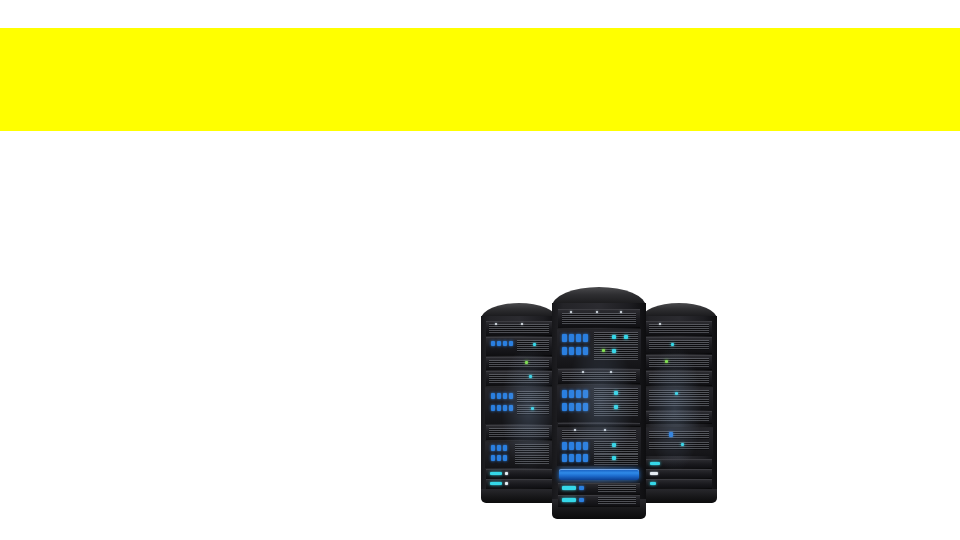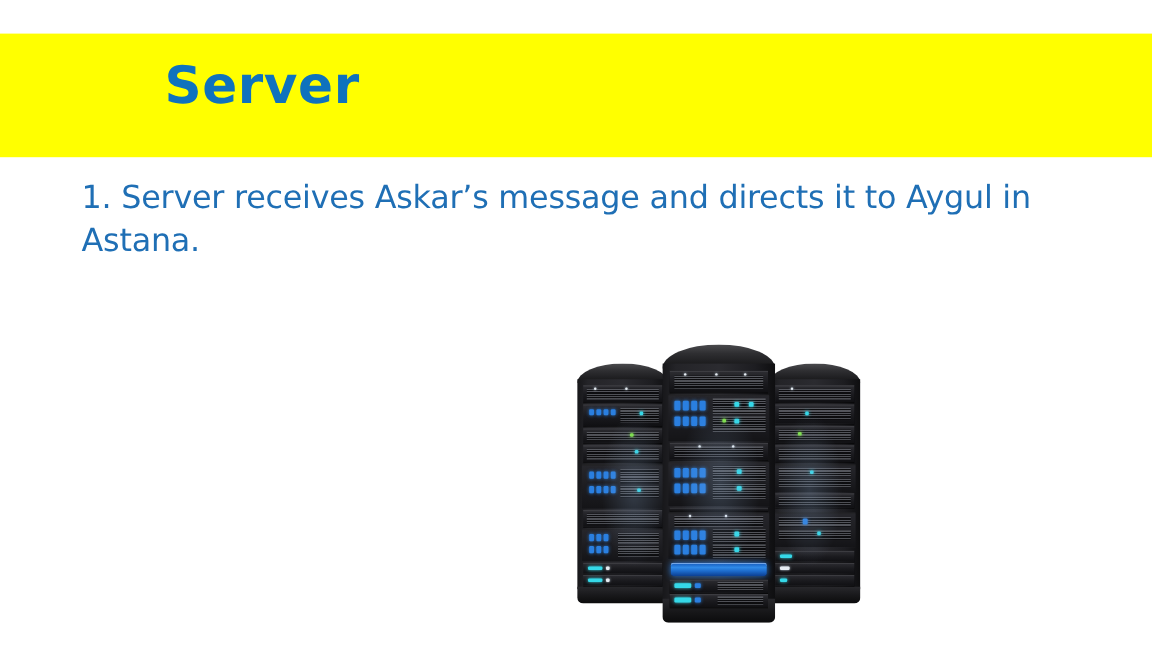--- a/index.html
+++ b/index.html
@@ -134,24 +134,22 @@
     pointer-events: none;
     background: radial-gradient(ellipse at center, rgba(150,185,225,0.22) 0%, rgba(150,185,225,0.0) 70%);
   }
 </style>
 </head>
 <body>
 
 <div id="slide">
 
   <div id="title-banner"></div>
-  <div id="page-title">Server</div>
 
   <div id="body-text">
-    <p class="para" id="para-1">1. Server receives Askar’s message and directs it to Aygul in Astana.</p>
   </div>
 
   <div id="server-image">
 
     <div class="rack" style="left:0px; top:16px; width:76px; height:200px;">
       <div class="rack-top" style="height:16px;"></div>
       <div class="rack-body" style="top:13px; height:175px;"></div>
       <div class="rack-base" style="top:186px; height:14px;"></div>
 
       <div class="bay" style="left:5px; top:18px; width:66px; height:14px;"></div>

